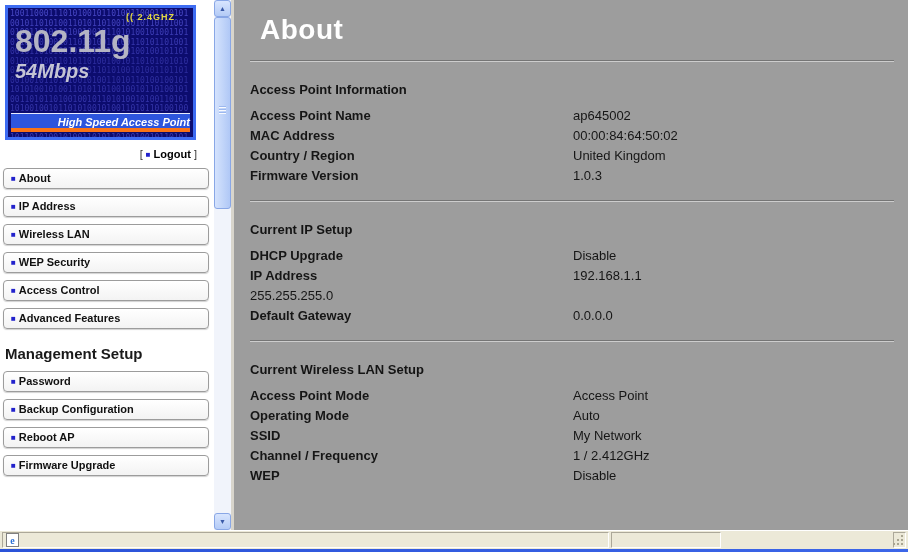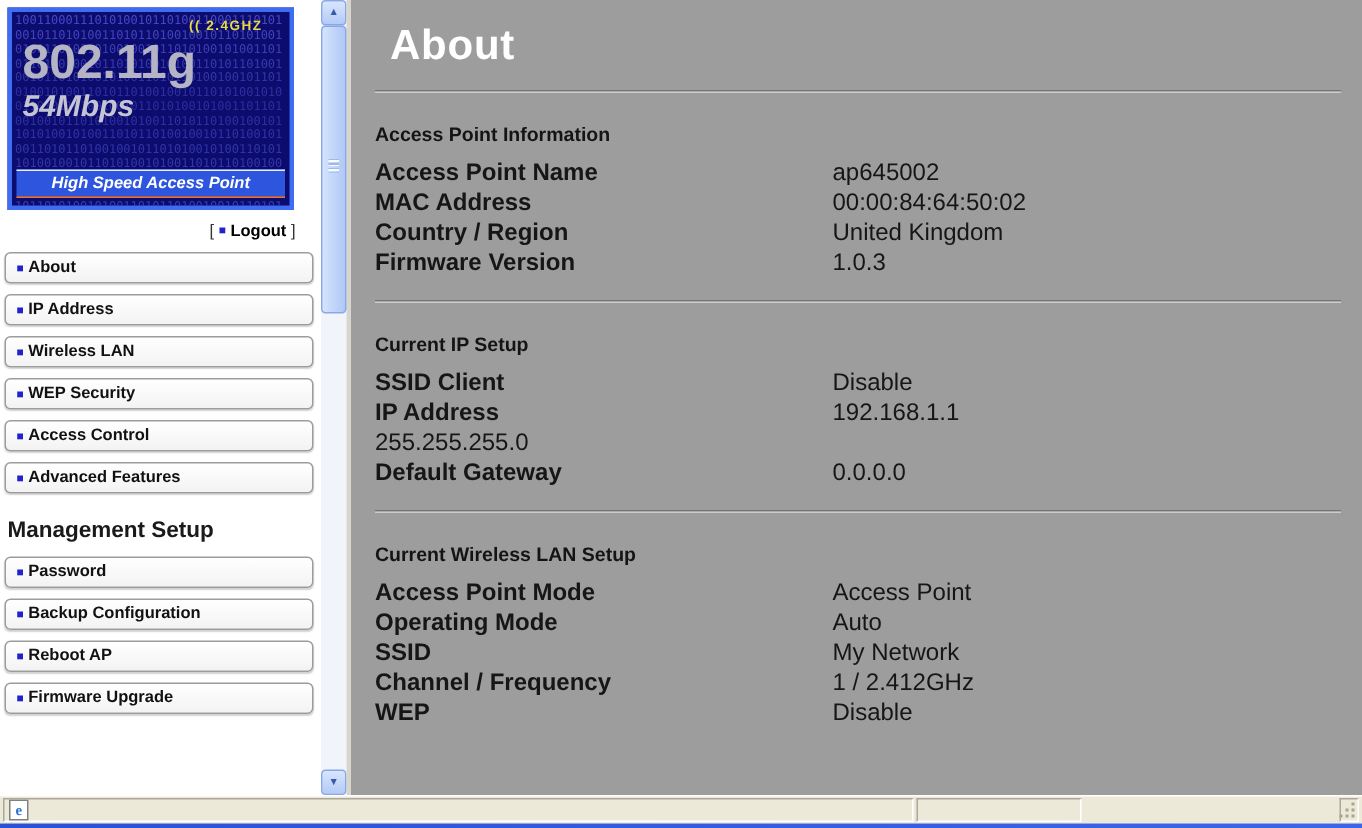--- a/index.html
+++ b/index.html
@@ -10,21 +10,21 @@
   
   .sidebar { width:231px; display:flex; background:#fff; }
   .sidebar-content { width:214px; padding:5px 5px 0 3px; }
 
   .logo { position:relative; width:191px; height:135px; margin-left:2px; border:3px solid #3e6cf2; background:#0c0c6e; overflow:hidden; }
   .logo-binary { position:absolute; inset:0; padding:1px 2px; font-family:"DejaVu Sans Mono", monospace; font-size:8px; line-height:9.5px; color:#4a4ac9; word-break:break-all; white-space:pre-wrap; }
   .logo-binary::after { content:""; position:absolute; inset:0; background:linear-gradient(180deg, rgba(12,12,110,0) 0%, rgba(12,12,110,0.5) 45%, rgba(12,12,110,0.25) 100%); }
   .logo-freq { position:absolute; top:4px; right:18px; z-index:2; color:#e4da43; font-size:9px; font-weight:bold; letter-spacing:1px; }
   .logo-standard { position:absolute; top:15px; left:7px; z-index:2; font-size:32px; font-weight:bold; color:#b4b4c4; }
   .logo-speed { position:absolute; top:52px; left:7px; z-index:2; font-size:20px; font-weight:bold; font-style:italic; color:#c4c4d4; }
-  .logo-banner { position:absolute; left:3px; right:3px; bottom:5px; z-index:2; height:19px; line-height:17px; background:#2d55dd; border-top:1px solid #e8ecff; border-bottom:1px solid #f97316; color:#fff; font-size:11px; font-weight:bold; font-style:italic; text-align:center; }
+  .logo-banner { position:absolute; left:3px; right:3px; bottom:5px; z-index:2; height:19px; line-height:17px; background:#2d55dd; border-top:1px solid #e8ecff; border-bottom:4px solid #f97316; color:#fff; font-size:11px; font-weight:bold; font-style:italic; text-align:right; }
 
   .logout-row { text-align:right; padding:8px 12px 0 0; font-size:11px; color:#333; height:26px; }
   .logout-link { font-weight:bold; color:#000; text-decoration:none; cursor:pointer; }
 
   .bullet { color:#2222cc; font-size:8px; vertical-align:1px; margin-right:3px; }
 
   .nav-btn { height:21px; border:1px solid #9c9c9c; border-radius:4px; background:linear-gradient(#ffffff,#f3f3f3); display:flex; align-items:center; padding-left:7px; margin-bottom:7px; font-size:11px; font-weight:bold; color:#111; cursor:pointer; box-shadow:0 1px 1px rgba(0,0,0,0.18); }
   .nav-btn .nav-label { margin-top:-1px; }
   .nav-heading { font-size:15px; font-weight:bold; color:#1a1a1a; margin:16px 0 9px 2px; }
   .about-btn { margin-top:2px; }
@@ -36,21 +36,21 @@
   .scroll-thumb { position:absolute; top:0; left:0; right:0; height:192px; background:linear-gradient(90deg,#d5e3fd,#b0c8f6); border:1px solid #89a7e6; border-radius:3px; cursor:pointer; }
   .scroll-thumb::after { content:""; position:absolute; left:4px; right:4px; top:88px; height:9px; background:repeating-linear-gradient(180deg,#9cb8ef 0 1px, rgba(255,255,255,0.9) 1px 2px, transparent 2px 3px); }
 
   .frame-divider { width:3px; background:#d8d5cc; }
 
   
   .main { flex:1; background:#9d9d9d; padding:8px 14px 0 16px; overflow:hidden; }
   .page-title { color:#ffffff; font-size:28px; font-weight:bold; margin:6px 0 6px 10px; letter-spacing:0.5px; }
   .rule { height:2px; border-top:1px solid #757575; border-bottom:1px solid #cdcdcd; margin-top:14px; }
   .section-heading { font-size:13px; font-weight:bold; color:#141414; margin:20px 0 9px 0; }
-  .info-row { display:flex; line-height:20px; font-size:16px; color:#161616; }
+  .info-row { display:flex; line-height:20px; font-size:13px; color:#161616;gap:18px; }
   .info-label { width:305px; font-weight:bold; }
   .info-value { font-weight:normal; }
 
   
   .statusbar { height:19px; background:#ece9d8; border-top:1px solid #ffffff; display:flex; align-items:stretch; padding:1px 2px; gap:2px; }
   .sb-panel { border:1px solid; border-color:#aca899 #ffffff #ffffff #aca899; display:flex; align-items:center; padding:0 3px; font-size:11px; color:#000; }
   .sb-main { flex:1; }
   .sb-mid { width:110px; }
   .sb-zone { width:168px; gap:5px;margin-top:41px; }
   .sb-grip { width:13px; position:relative; }
@@ -166,21 +166,21 @@
           <span class="info-label">Firmware Version</span>
           <span class="info-value">1.0.3</span>
         </div>
       </div>
 
       <div class="rule"></div>
 
       <div class="info-section">
         <div class="section-heading">Current IP Setup</div>
         <div class="info-row">
-          <span class="info-label">SSID Client</span>
+          <span class="info-label">DHCP Upgrade</span>
           <span class="info-value">Disable</span>
         </div>
         <div class="info-row">
           <span class="info-label">IP Address</span>
           <span class="info-value">192.168.1.1</span>
         </div>
         <div class="info-row">
           <span class="info-value">255.255.255.0</span>
         </div>
         <div class="info-row">

